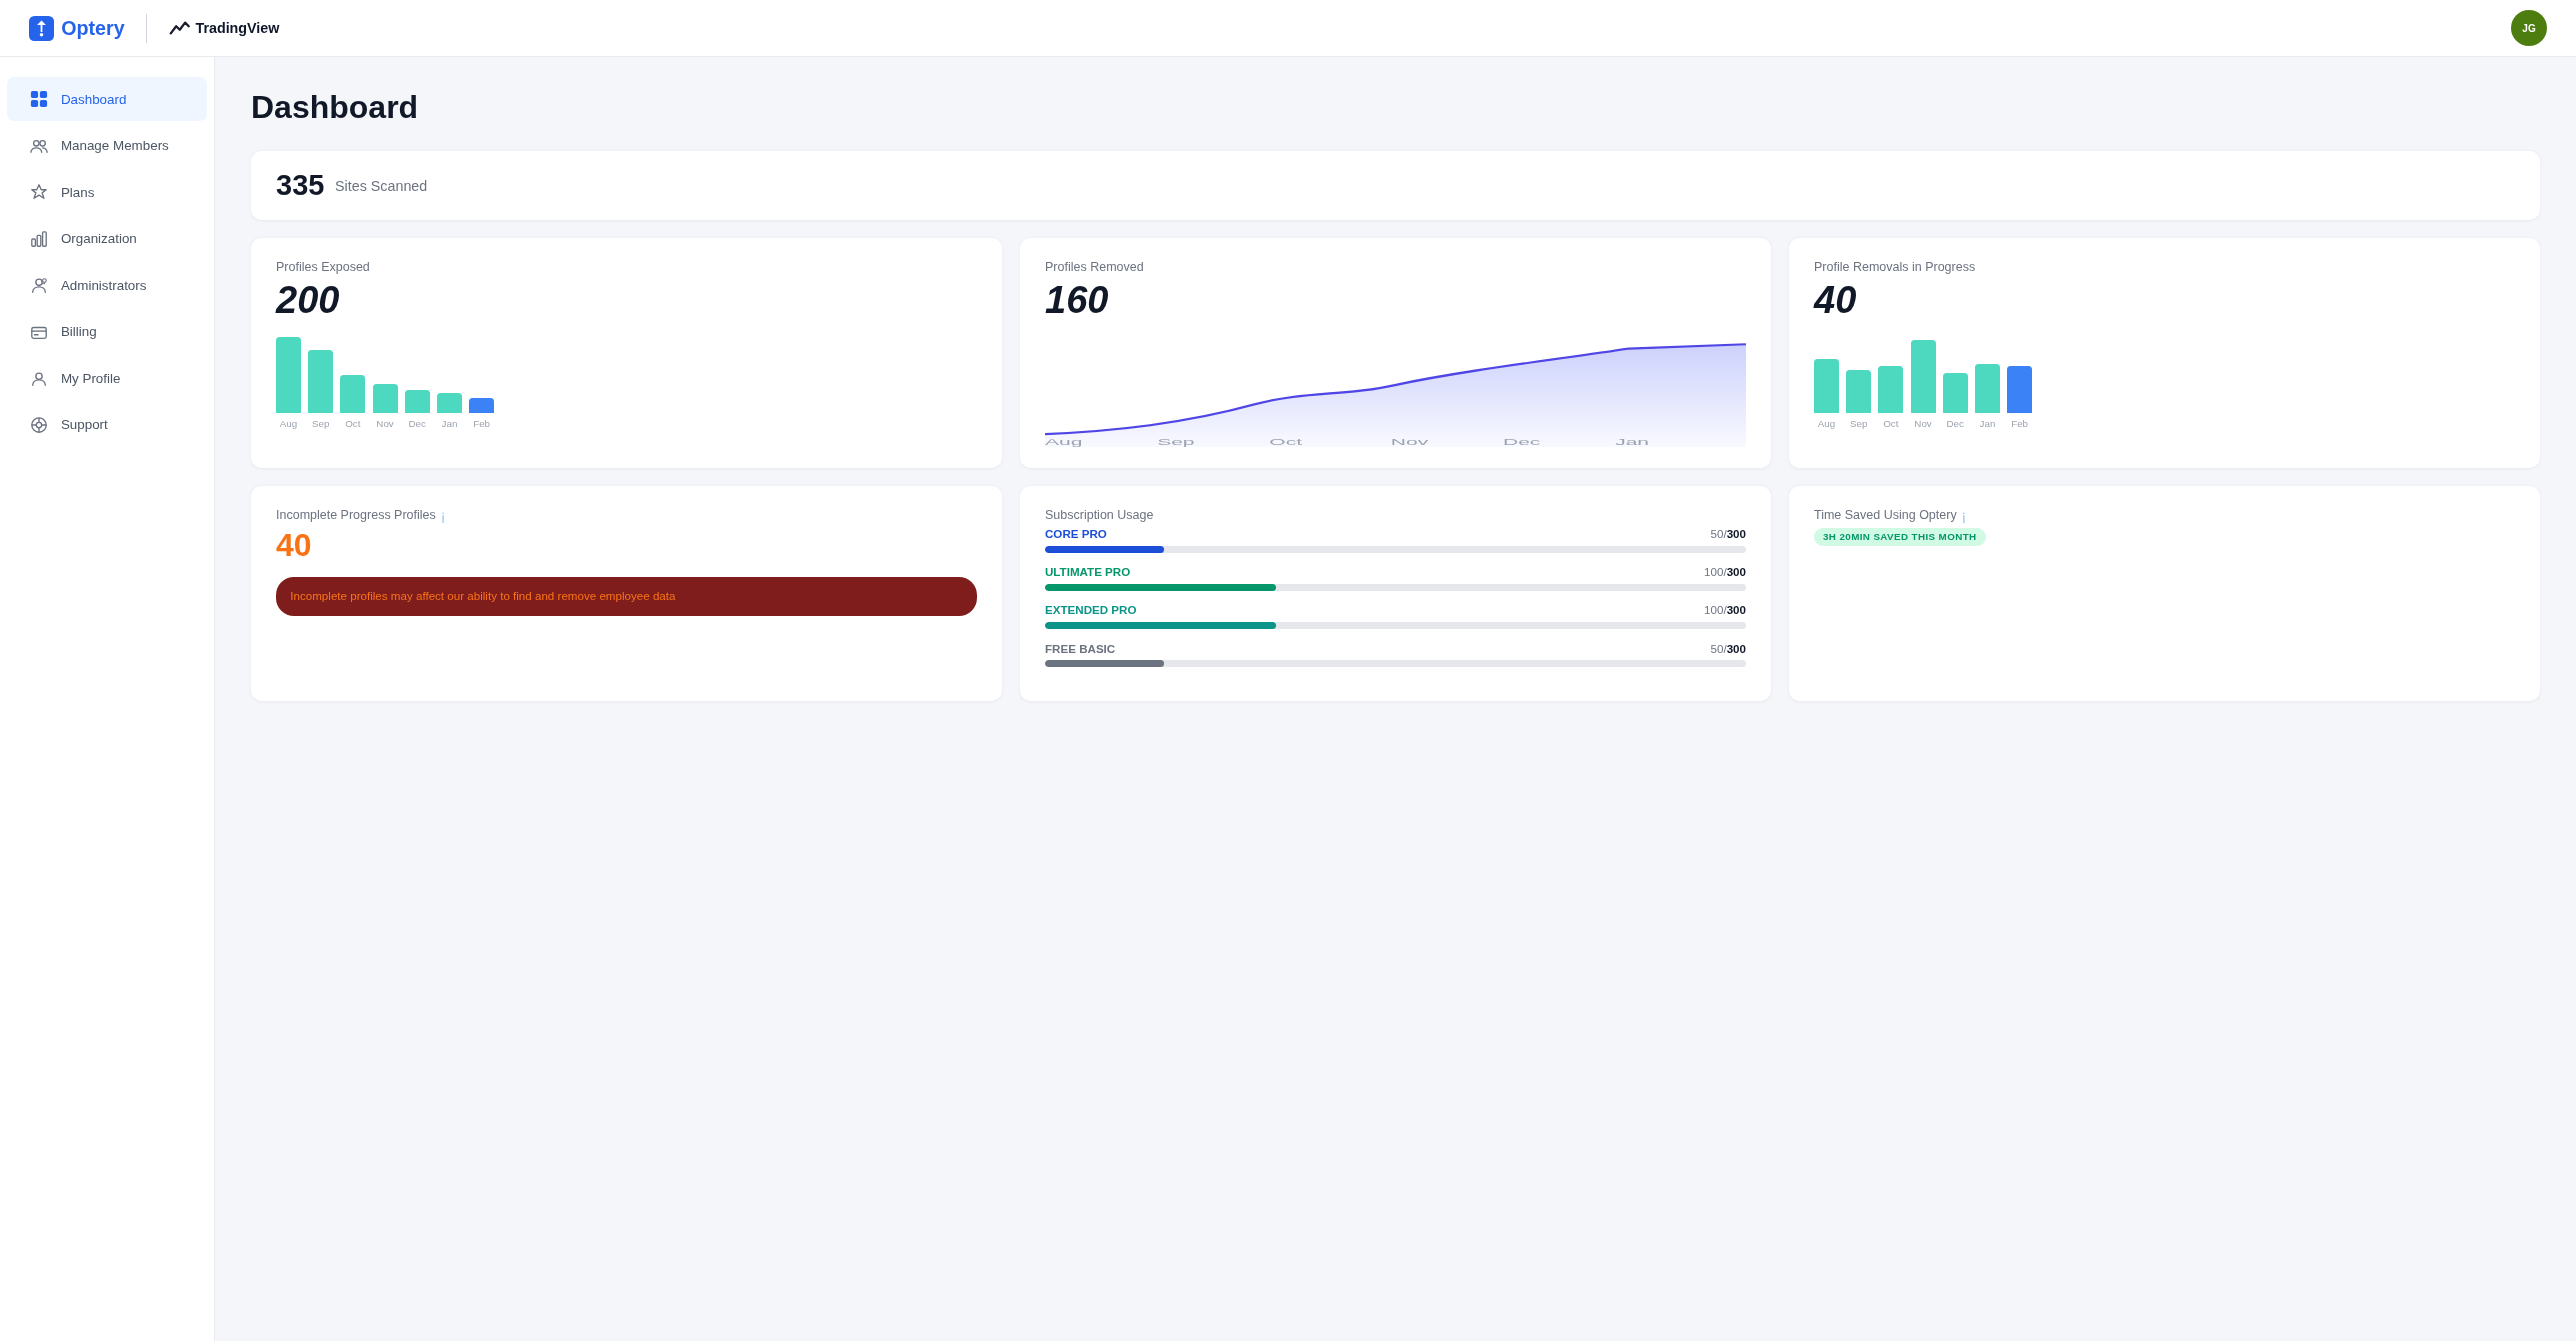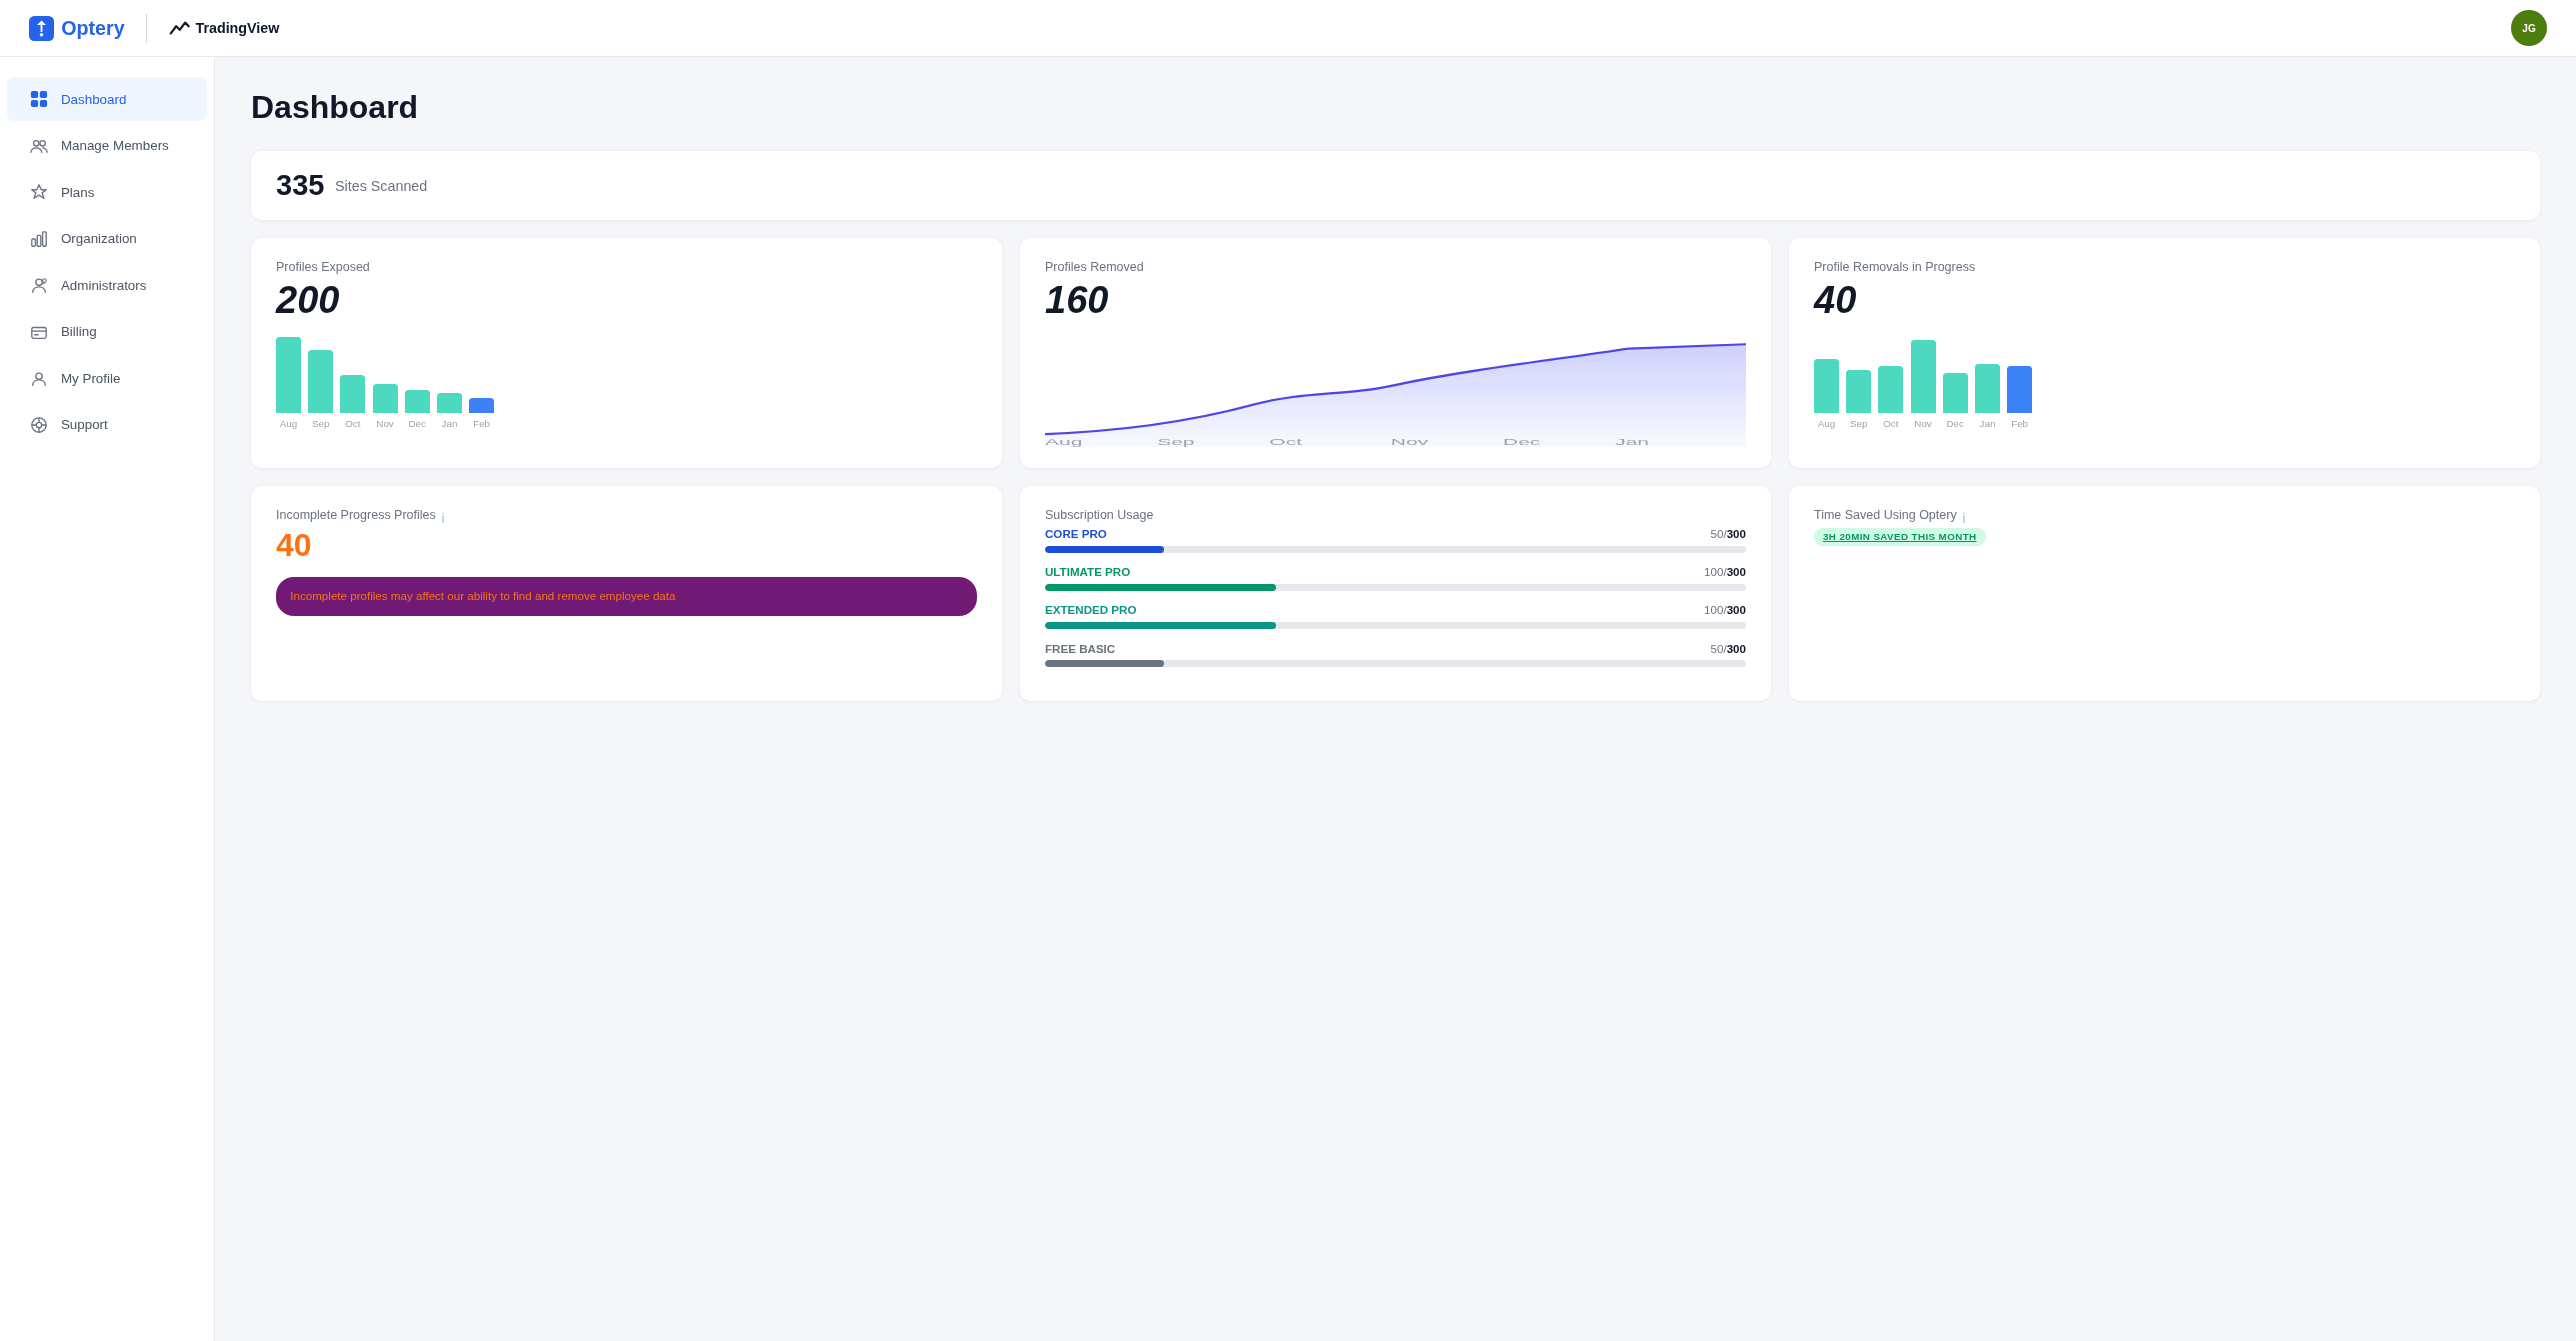--- a/index.html
+++ b/index.html
@@ -45,33 +45,33 @@
 
     
     .area-chart { position: relative; height: 107px; }
     .area-chart svg { width: 100%; height: 100%; }
 
     
     .bottom-grid { display: grid; grid-template-columns: 1fr 1fr 1fr; gap: 18px; }
 
     
     .incomplete-count { font-size: 32px; font-weight: 700; color: #f97316; margin-bottom: 12.5px; }
-    .warning-box { background: #701a75; border-radius: 18px; padding: 10.7px 14.3px; color: #f97316; font-size: 11.6px; line-height: 1.5; }
+    .warning-box { background: #7f1d1d; border-radius: 18px; padding: 10.7px 14.3px; color: #f97316; font-size: 11.6px; line-height: 1.5; }
 
     
     .sub-item { margin-bottom: 12.5px; }
     .sub-header { display: flex; justify-content: space-between; align-items: center; margin-bottom: 5.4px; }
     .sub-name { font-size: 11.6px; font-weight: 600; }
     .sub-count { font-size: 11.6px; color: #6b7280; }
     .progress-bar { height: 7.2px; background: #e5e7eb; border-radius: 3.6px; overflow: hidden; }
     .progress-fill { height: 100%; border-radius: 3.6px; }
 
     
     .time-saved-value { font-size: 38px; font-weight: 700; color: #111827; margin: 9px 0 12.5px; }
-    .time-badge { background: #d1fae5; color: #059669; font-size: 9.8px; font-weight: 700; padding: 3.6px 9px; border-radius: 18px; display: inline-block; letter-spacing: 0.4px; text-decoration: underline; }
+    .time-badge { background: #d1fae5; color: #059669; font-size: 9.8px; font-weight: 700; padding: 3.6px 9px; border-radius: 18px; display: inline-block; letter-spacing: 0.4px; }
     .info-icon { color: #93c5fd; font-size: 14.3px; margin-left: 5.4px; cursor: pointer; }
     .card-header-row { display: flex; align-items: center; }
   </style>
 </head>
 <body>
 
 <header class="header">
   <div class="header-logo">
     <svg class="logo-icon" viewBox="0 0 28 28" fill="none">
       <rect width="28" height="28" rx="6" fill="#2563eb"></rect>

